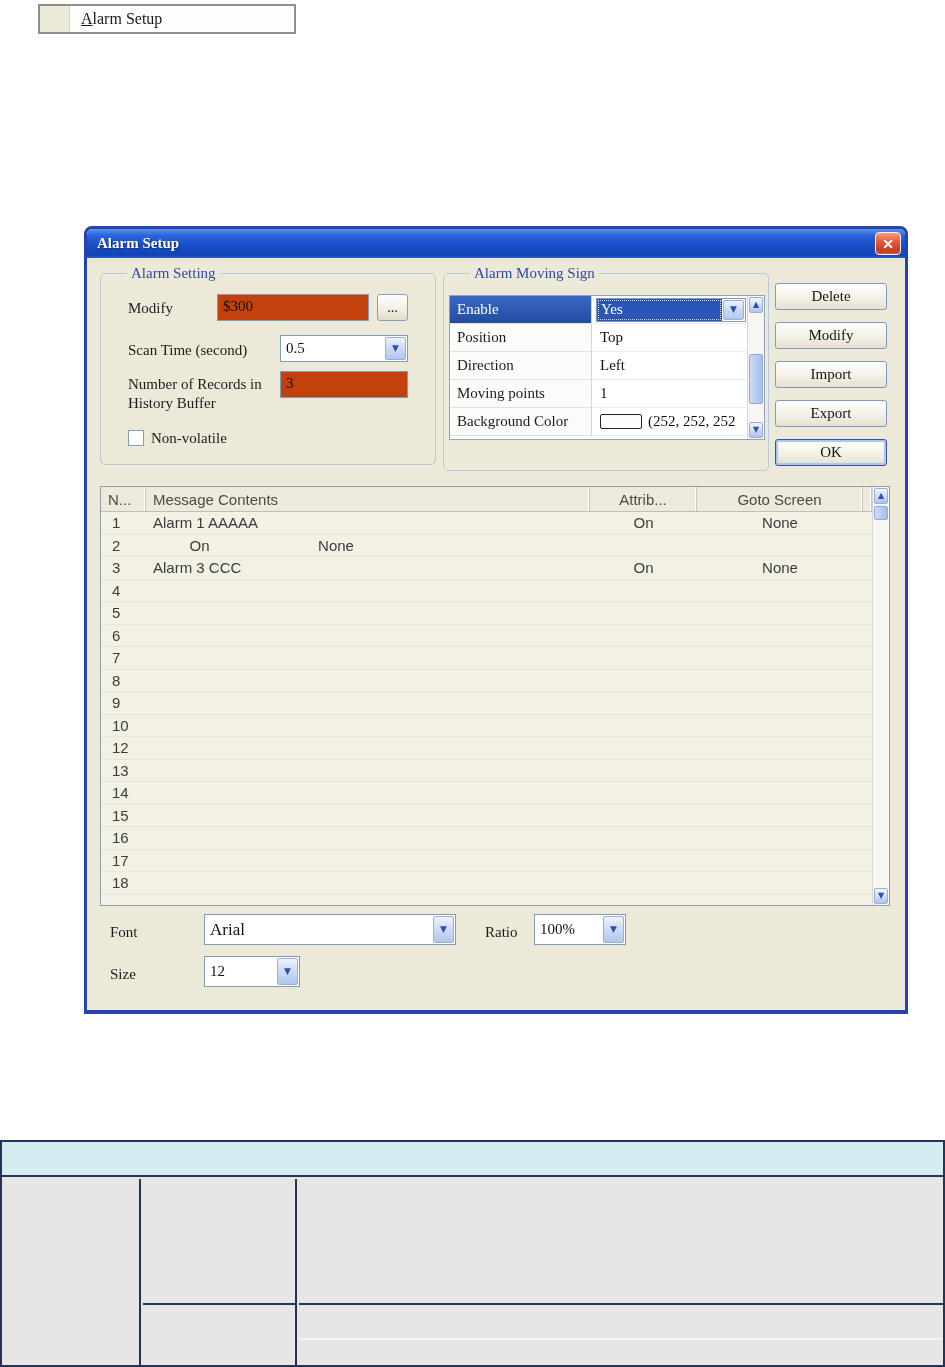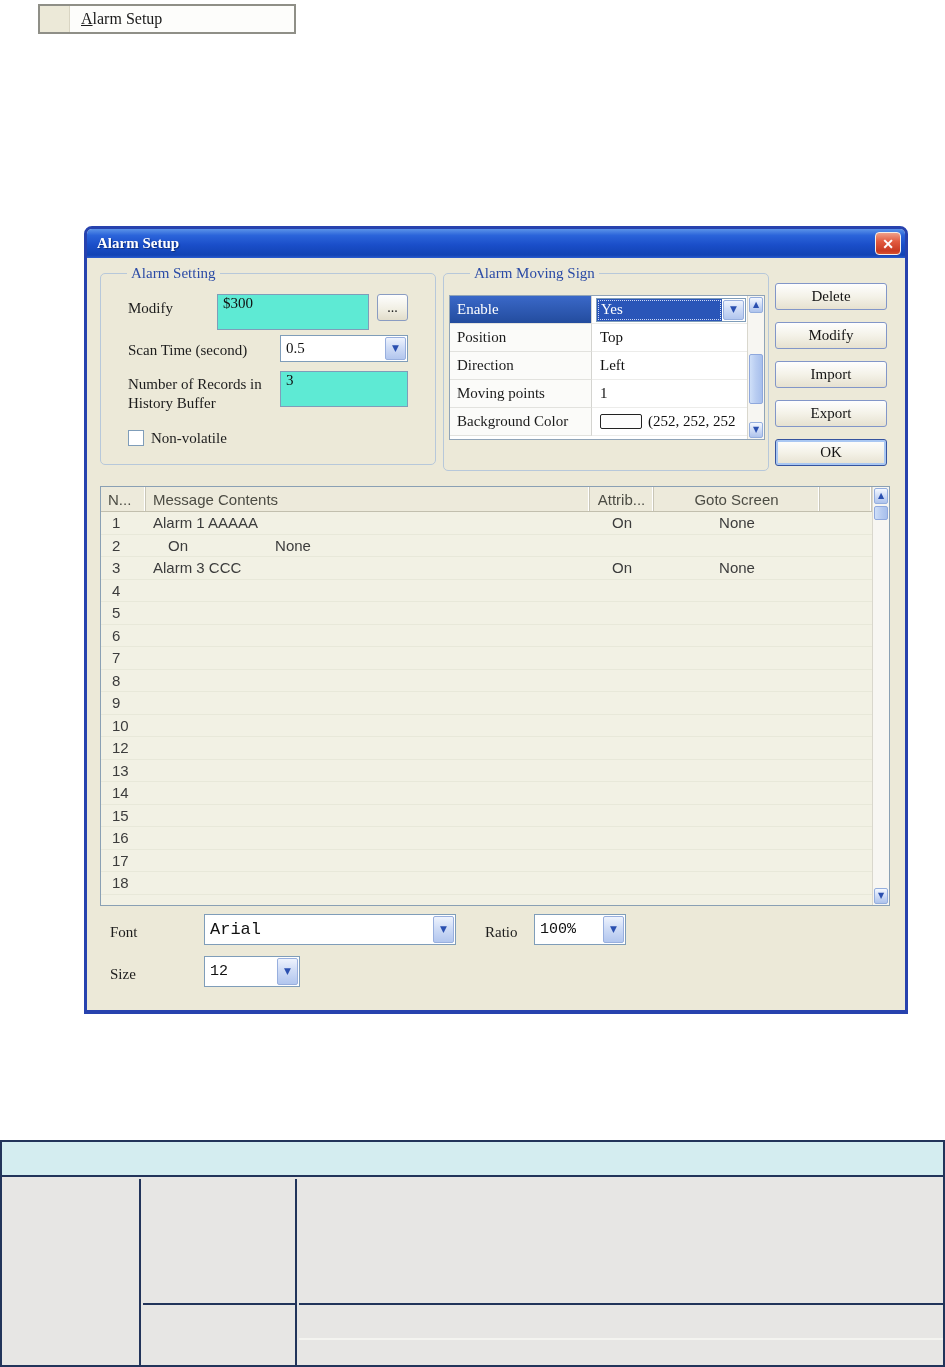--- a/index.html
+++ b/index.html
@@ -1,21 +1,21 @@
 <!DOCTYPE html>
 <html><head>
 <meta charset="utf-8">
 <style>
   html,body{margin:0;padding:0;}
   body{
     width:945px;height:1367px;position:relative;background:#ffffff;
     font-family:"Liberation Serif","DejaVu Serif",serif;overflow:hidden;
     -webkit-font-smoothing:antialiased;
   }
-  .sans{font-family:Liberation Mono, monospace;}
+  .sans{font-family:Liberation Serif, serif;}
 
   
   .menu-box{
     position:absolute;left:38px;top:4px;width:258px;height:30px;
     background:#fdfdfb;border:2px solid #8f8f87;box-sizing:border-box;display:flex;
   }
   .menu-icon-strip{width:29px;background:#ece9d8;border-right:1px solid #d9d5c3;}
   .menu-label{flex:1;display:flex;align-items:center;padding-left:11px;font-size:16px;color:#1a1a1a;}
   .menu-label .accel{text-decoration:underline;}
 
@@ -44,22 +44,22 @@
   
   .groupbox{position:absolute;border:1px solid #b7c8da;border-radius:5px;box-sizing:border-box;}
   .groupbox>.gb-title{
     position:absolute;top:-9px;left:10px;background:#ece9d8;padding:0 4px;
     color:#2b4ba6;font-size:15px;line-height:17px;margin-left:16px;
   }
 
   
   .lbl{position:absolute;font-size:15px;color:#1c1c1c;}
   .tfield{
-    position:absolute;box-sizing:border-box;background:#5eead4;border:1px solid #7f9db9;
-    font-size:15px;padding:17px 5px;color:#111;display:flex;align-items:flex-end;
+    position:absolute;box-sizing:border-box;background:#c2410c;border:1px solid #7f9db9;
+    font-size:15px;padding:3px 5px;color:#111;display:flex;align-items:flex-start;
   }
   .combo{
     position:absolute;box-sizing:border-box;background:#fff;border:1px solid #7f9db9;
     display:flex;align-items:stretch;
   }
   .combo .cfield{flex:1;display:flex;align-items:center;padding:0 5px;font-size:15px;color:#111;overflow:hidden;white-space:nowrap;}
   .cbtn{
     width:19px;display:flex;align-items:center;justify-content:center;flex:0 0 auto;
     background:linear-gradient(180deg,#eef3fd 0%,#cfdcf6 45%,#b2c6ee 100%);
     border:1px solid #98afde;border-radius:2px;margin:1px;
@@ -134,21 +134,21 @@
   .lv-hcell{
     box-sizing:border-box;display:flex;align-items:center;
     border-right:1px solid #c9c6b7;box-shadow:inset -1px 0 0 #ffffff;
     white-space:nowrap;overflow:hidden;
   }
   .lv-body{flex:1;overflow:hidden;}
   .lv-row{display:flex;height:22.5px;font-family:"Liberation Sans",sans-serif;font-size:15px;color:#3c3c3c;}
   .lv-cell{box-sizing:border-box;display:flex;align-items:center;border-bottom:1px solid rgba(120,115,90,0.07);white-space:nowrap;overflow:hidden;}
   .c-no{width:45px;flex:0 0 auto;padding-left:11px;}
   .c-msg{width:444px;flex:0 0 auto;padding-left:7px;}
-  .c-att{width:64px;flex:0 0 auto;justify-content:center;}
+  .c-att{width:107px;flex:0 0 auto;justify-content:center;}
   .c-goto{width:166px;flex:0 0 auto;justify-content:center;}
   .c-fill{flex:1;}
   .lv-hcell.c-no{padding-left:7px;}
 
   
   .btn-stack{position:absolute;display:flex;flex-direction:column;}
   .xp-btn{
     width:112px;height:27px;margin-bottom:12px;box-sizing:border-box;
     border:1px solid #8296c8;border-radius:3px;
     background:linear-gradient(180deg,#fefefe 0%,#f4f2e8 50%,#e6e1d0 100%);

